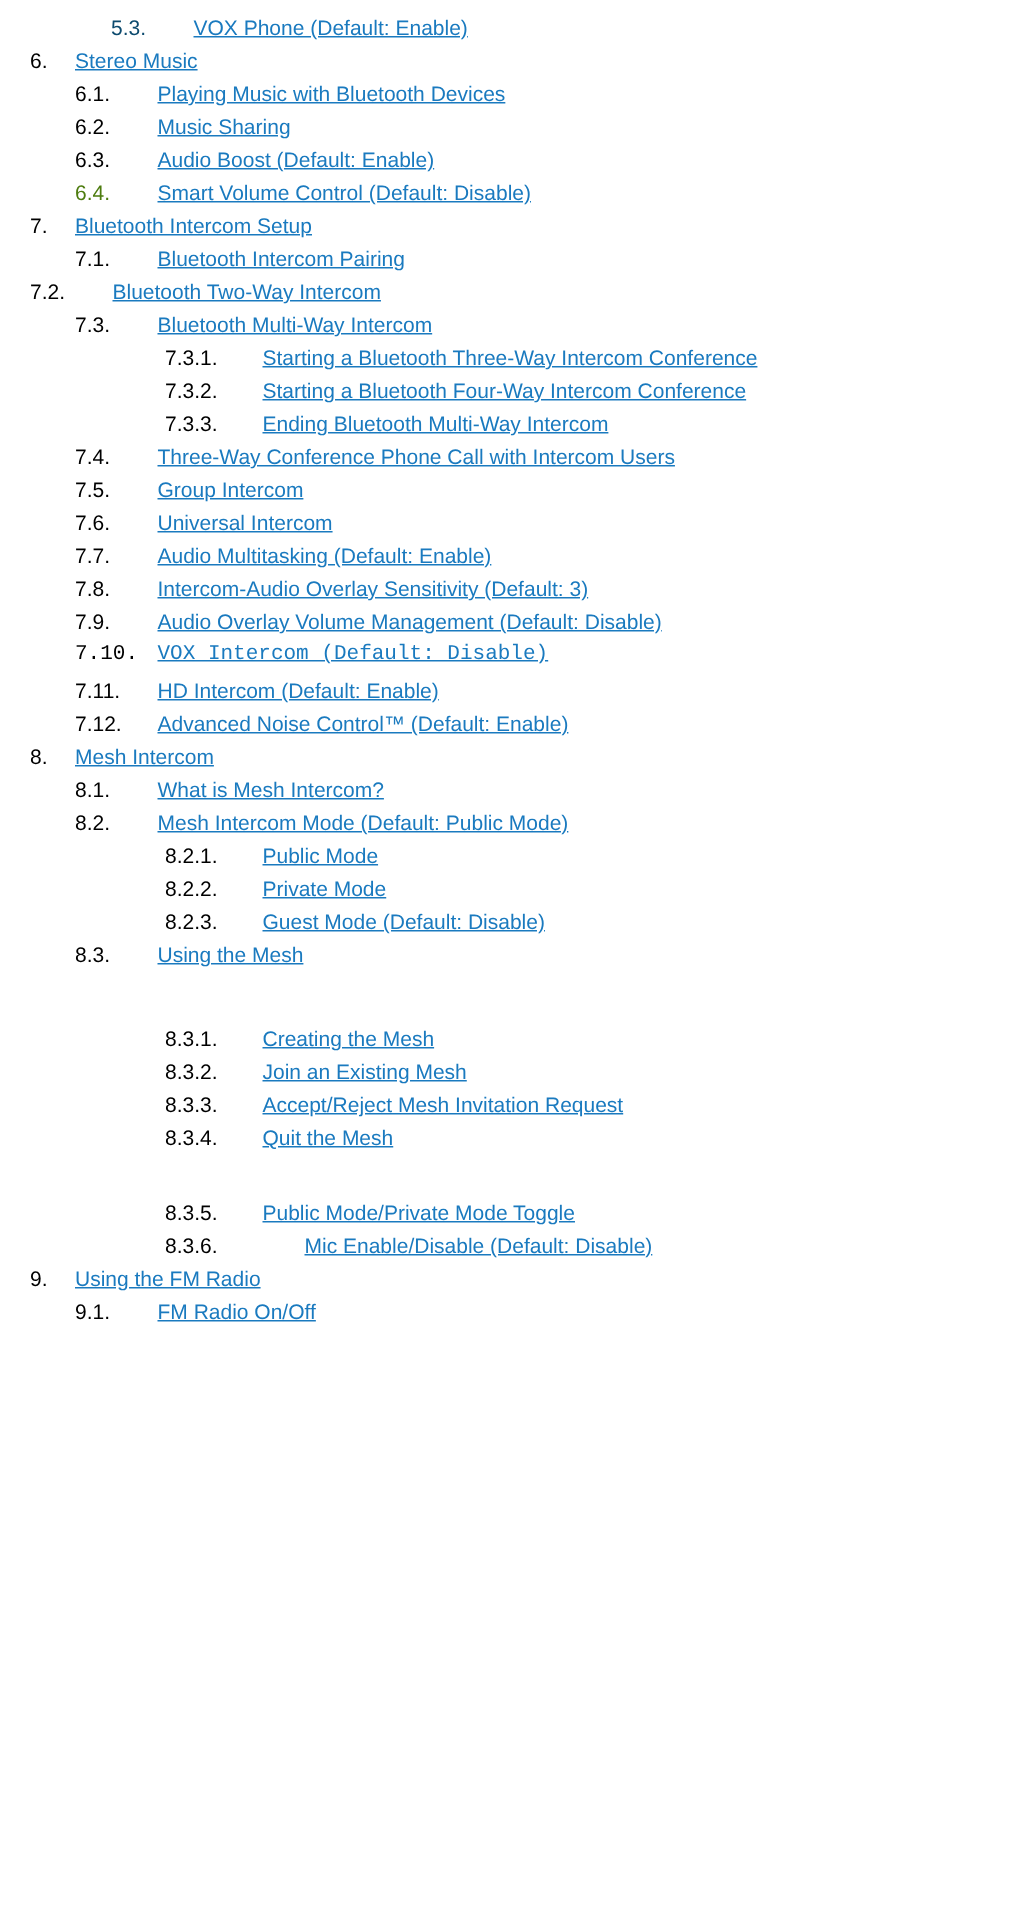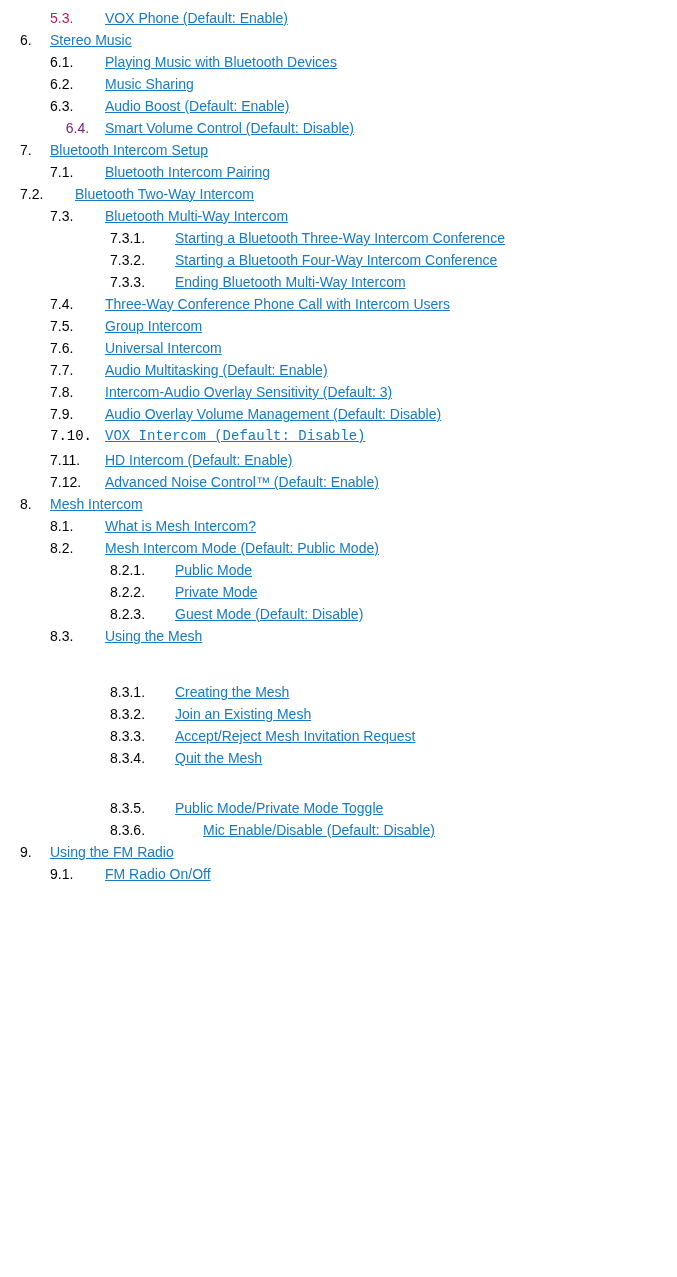--- a/index.html
+++ b/index.html
@@ -21,41 +21,41 @@
       text-decoration: underline;
       cursor: pointer;
       font-size: 14px;
     }
   </style>
 </head>
 <body>
 
 <div id="toc-container">
     <div class="toc-item" style="margin-left: 30px; margin-bottom: 6px;">
-      <span style="min-width: 55px; display: inline-block; color: #be185d; font-size: 14px;">5.3.</span>
+      <span style="min-width: 55px; display: inline-block; color: #0c4a6e; font-size: 14px; margin-left: 24px;">5.3.</span>
       <a href="#" style="color: rgb(26, 122, 191); text-decoration: underline; font-size: 14px;">VOX Phone (Default: Enable)</a>
     </div>
     <div class="toc-item" style="margin-left: 0px; margin-bottom: 6px;">
       <span style="min-width: 30px; display: inline-block; color: rgb(0, 0, 0); font-size: 14px;">6.</span>
       <a href="#" style="color: rgb(26, 122, 191); text-decoration: underline; font-size: 14px;">Stereo Music</a>
     </div>
     <div class="toc-item" style="margin-left: 30px; margin-bottom: 6px;">
       <span style="min-width: 55px; display: inline-block; color: rgb(0, 0, 0); font-size: 14px;">6.1.</span>
       <a href="#" style="color: rgb(26, 122, 191); text-decoration: underline; font-size: 14px;">Playing Music with Bluetooth Devices</a>
     </div>
     <div class="toc-item" style="margin-left: 30px; margin-bottom: 6px;">
       <span style="min-width: 55px; display: inline-block; color: rgb(0, 0, 0); font-size: 14px;">6.2.</span>
       <a href="#" style="color: rgb(26, 122, 191); text-decoration: underline; font-size: 14px;">Music Sharing</a>
     </div>
     <div class="toc-item" style="margin-left: 30px; margin-bottom: 6px;">
       <span style="min-width: 55px; display: inline-block; color: rgb(0, 0, 0); font-size: 14px;">6.3.</span>
       <a href="#" style="color: rgb(26, 122, 191); text-decoration: underline; font-size: 14px;">Audio Boost (Default: Enable)</a>
     </div>
     <div class="toc-item" style="margin-left: 30px; margin-bottom: 6px;">
-      <span style="min-width: 55px; display: inline-block; color: #701a75; font-size: 14px; text-align: center;">6.4.</span>
+      <span style="min-width: 55px; display: inline-block; color: #4d7c0f; font-size: 14px;">6.4.</span>
       <a href="#" style="color: rgb(26, 122, 191); text-decoration: underline; font-size: 14px;">Smart Volume Control (Default: Disable)</a>
     </div>
     <div class="toc-item" style="margin-left: 0px; margin-bottom: 6px;">
       <span style="min-width: 30px; display: inline-block; color: rgb(0, 0, 0); font-size: 14px;">7.</span>
       <a href="#" style="color: rgb(26, 122, 191); text-decoration: underline; font-size: 14px;">Bluetooth Intercom Setup</a>
     </div>
     <div class="toc-item" style="margin-left: 30px; margin-bottom: 6px;">
       <span style="min-width: 55px; display: inline-block; color: rgb(0, 0, 0); font-size: 14px;">7.1.</span>
       <a href="#" style="color: rgb(26, 122, 191); text-decoration: underline; font-size: 14px;">Bluetooth Intercom Pairing</a>
     </div>

